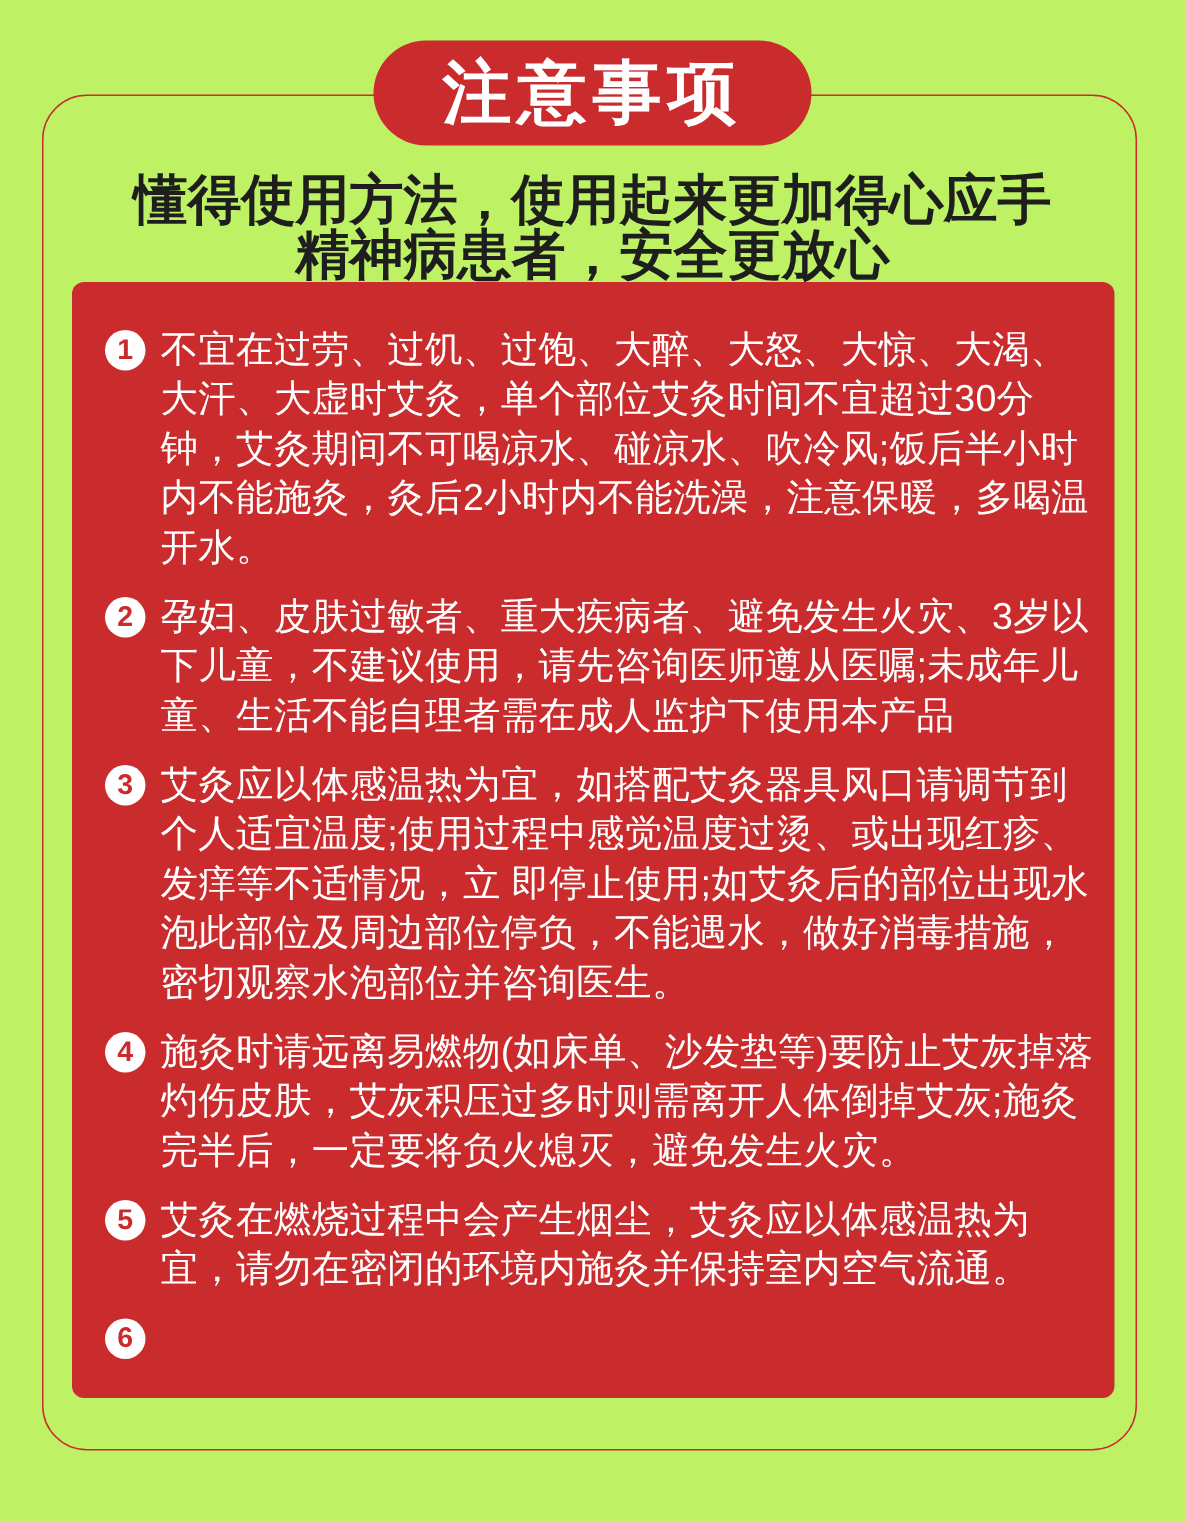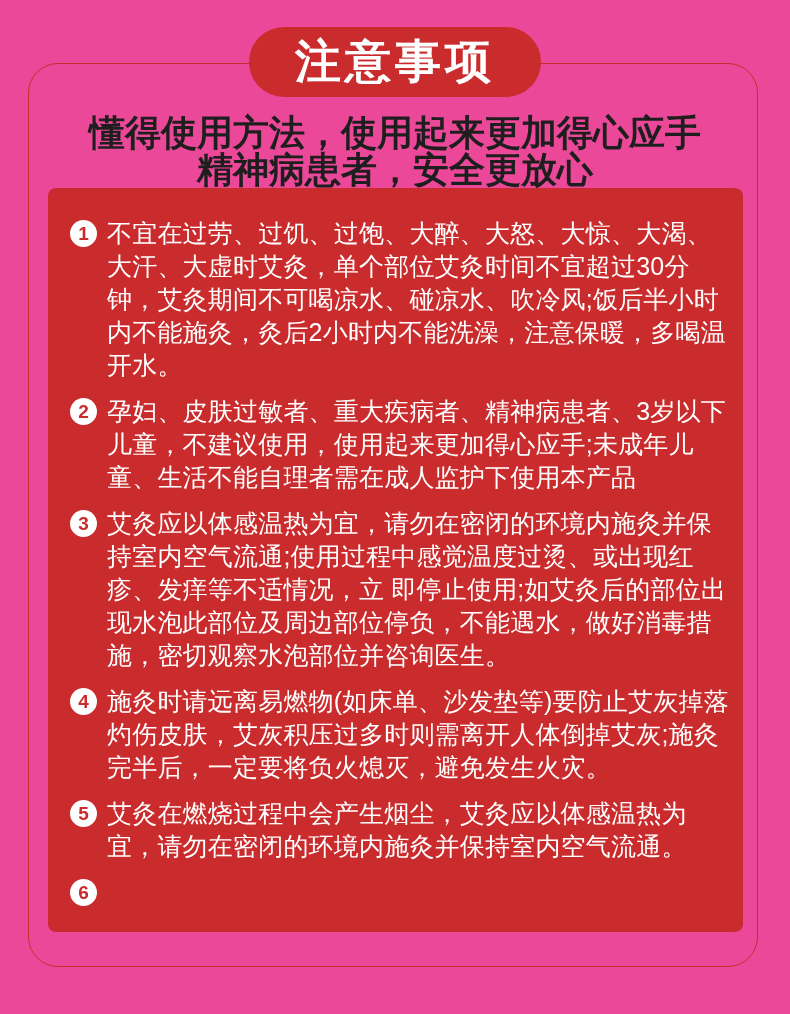--- a/index.html
+++ b/index.html
@@ -2,21 +2,21 @@
 <html><head>
 <meta charset="utf-8">
 <style>
   * { margin: 0; padding: 0; box-sizing: border-box; }
   html, body { width: 790px; height: 1014px; background: #ffffff; }
   body { font-family: "Liberation Sans", sans-serif; }
   .canvas {
     position: relative;
     width: 790px;
     height: 1014px;
-    background: #ec4899;
+    background: #bef264;
     overflow: hidden;
   }
   
   .frame {
     position: absolute;
     left: 28px;
     top: 63px;
     width: 730px;
     height: 904px;
     border: 1.5px solid #ca2b2c;
@@ -119,26 +119,26 @@
 
   <div class="notes-box">
 
     <div class="note">
       <span class="num">1</span>
       <p>不宜在过劳、过饥、过饱、大醉、大怒、大惊、大渴、大汗、大虚时艾灸，单个部位艾灸时间不宜超过30分钟，艾灸期间不可喝凉水、碰凉水、吹冷风;饭后半小时内不能施灸，灸后2小时内不能洗澡，注意保暖，多喝温开水。</p>
     </div>
 
     <div class="note">
       <span class="num">2</span>
-      <p>孕妇、皮肤过敏者、重大疾病者、精神病患者、3岁以下儿童，不建议使用，使用起来更加得心应手;未成年儿童、生活不能自理者需在成人监护下使用本产品</p>
+      <p>孕妇、皮肤过敏者、重大疾病者、避免发生火灾、3岁以下儿童，不建议使用，请先咨询医师遵从医嘱;未成年儿童、生活不能自理者需在成人监护下使用本产品</p>
     </div>
 
     <div class="note">
       <span class="num">3</span>
-      <p>艾灸应以体感温热为宜，请勿在密闭的环境内施灸并保持室内空气流通;使用过程中感觉温度过烫、或出现红疹、发痒等不适情况，立 即停止使用;如艾灸后的部位出现水泡此部位及周边部位停负，不能遇水，做好消毒措施，密切观察水泡部位并咨询医生。</p>
+      <p>艾灸应以体感温热为宜，如搭配艾灸器具风口请调节到个人适宜温度;使用过程中感觉温度过烫、或出现红疹、发痒等不适情况，立 即停止使用;如艾灸后的部位出现水泡此部位及周边部位停负，不能遇水，做好消毒措施，密切观察水泡部位并咨询医生。</p>
     </div>
 
     <div class="note">
       <span class="num">4</span>
       <p>施灸时请远离易燃物(如床单、沙发垫等)要防止艾灰掉落灼伤皮肤，艾灰积压过多时则需离开人体倒掉艾灰;施灸完半后，一定要将负火熄灭，避免发生火灾。</p>
     </div>
 
     <div class="note">
       <span class="num">5</span>
       <p>艾灸在燃烧过程中会产生烟尘，艾灸应以体感温热为宜，请勿在密闭的环境内施灸并保持室内空气流通。</p>

